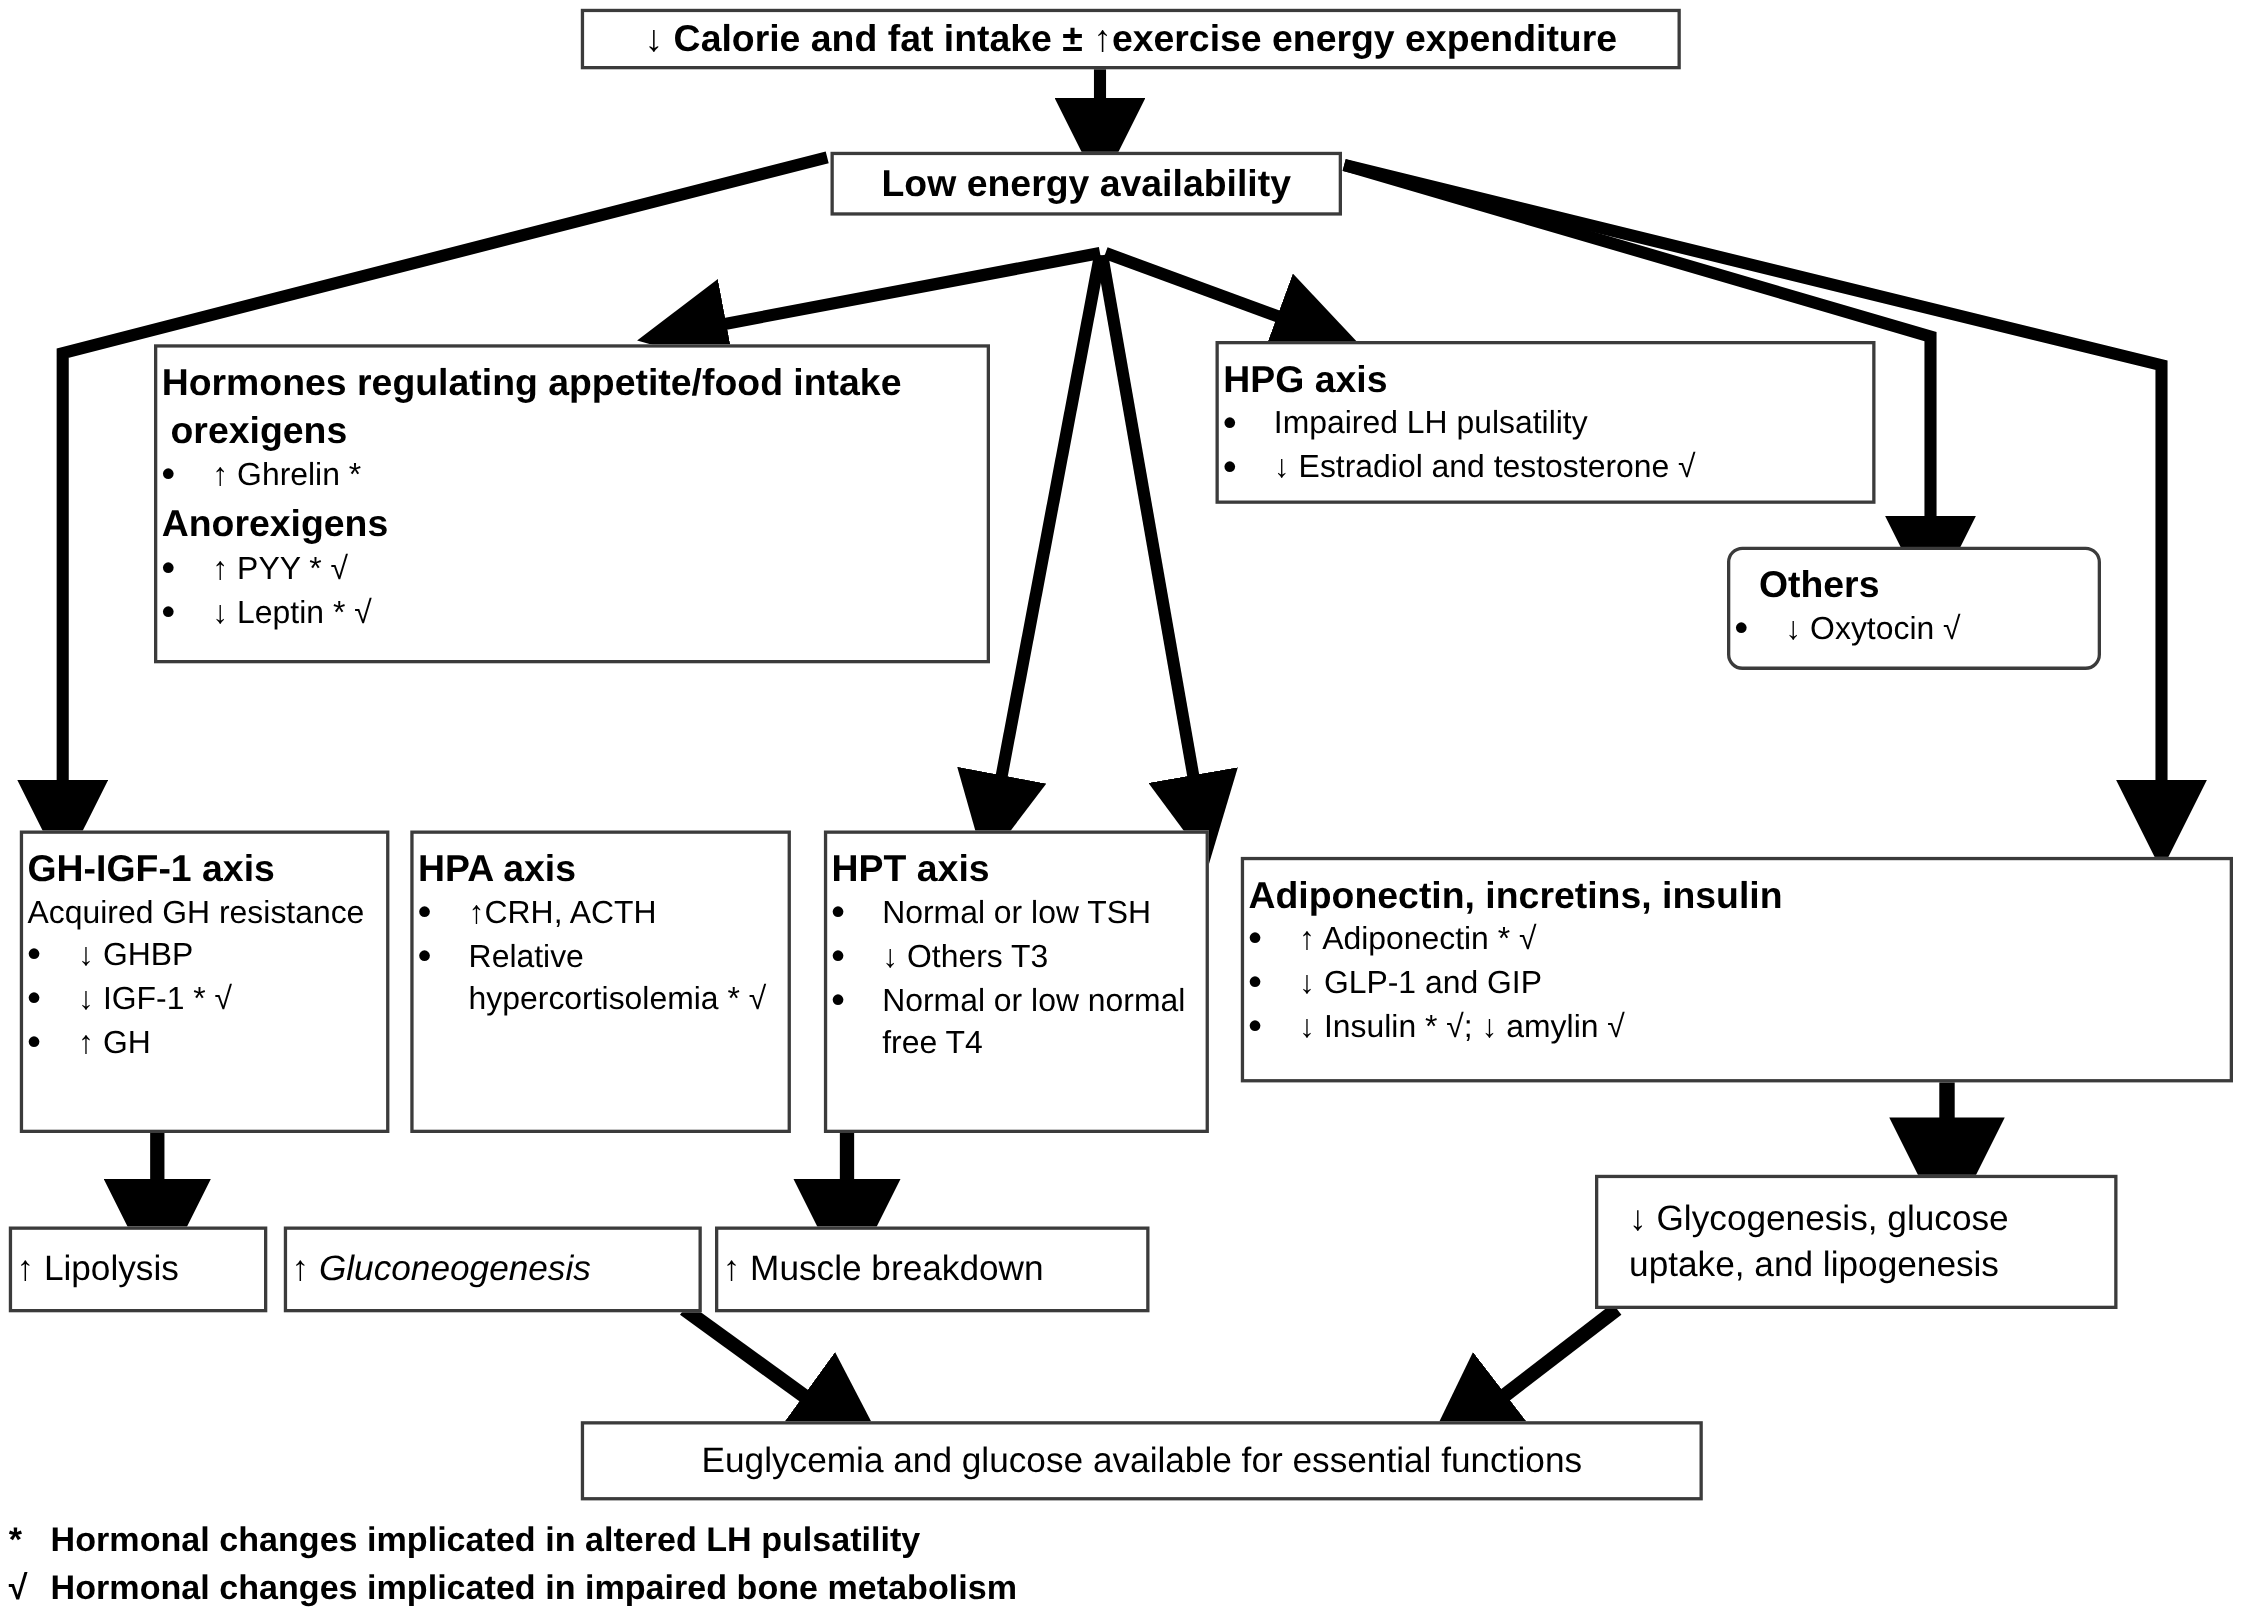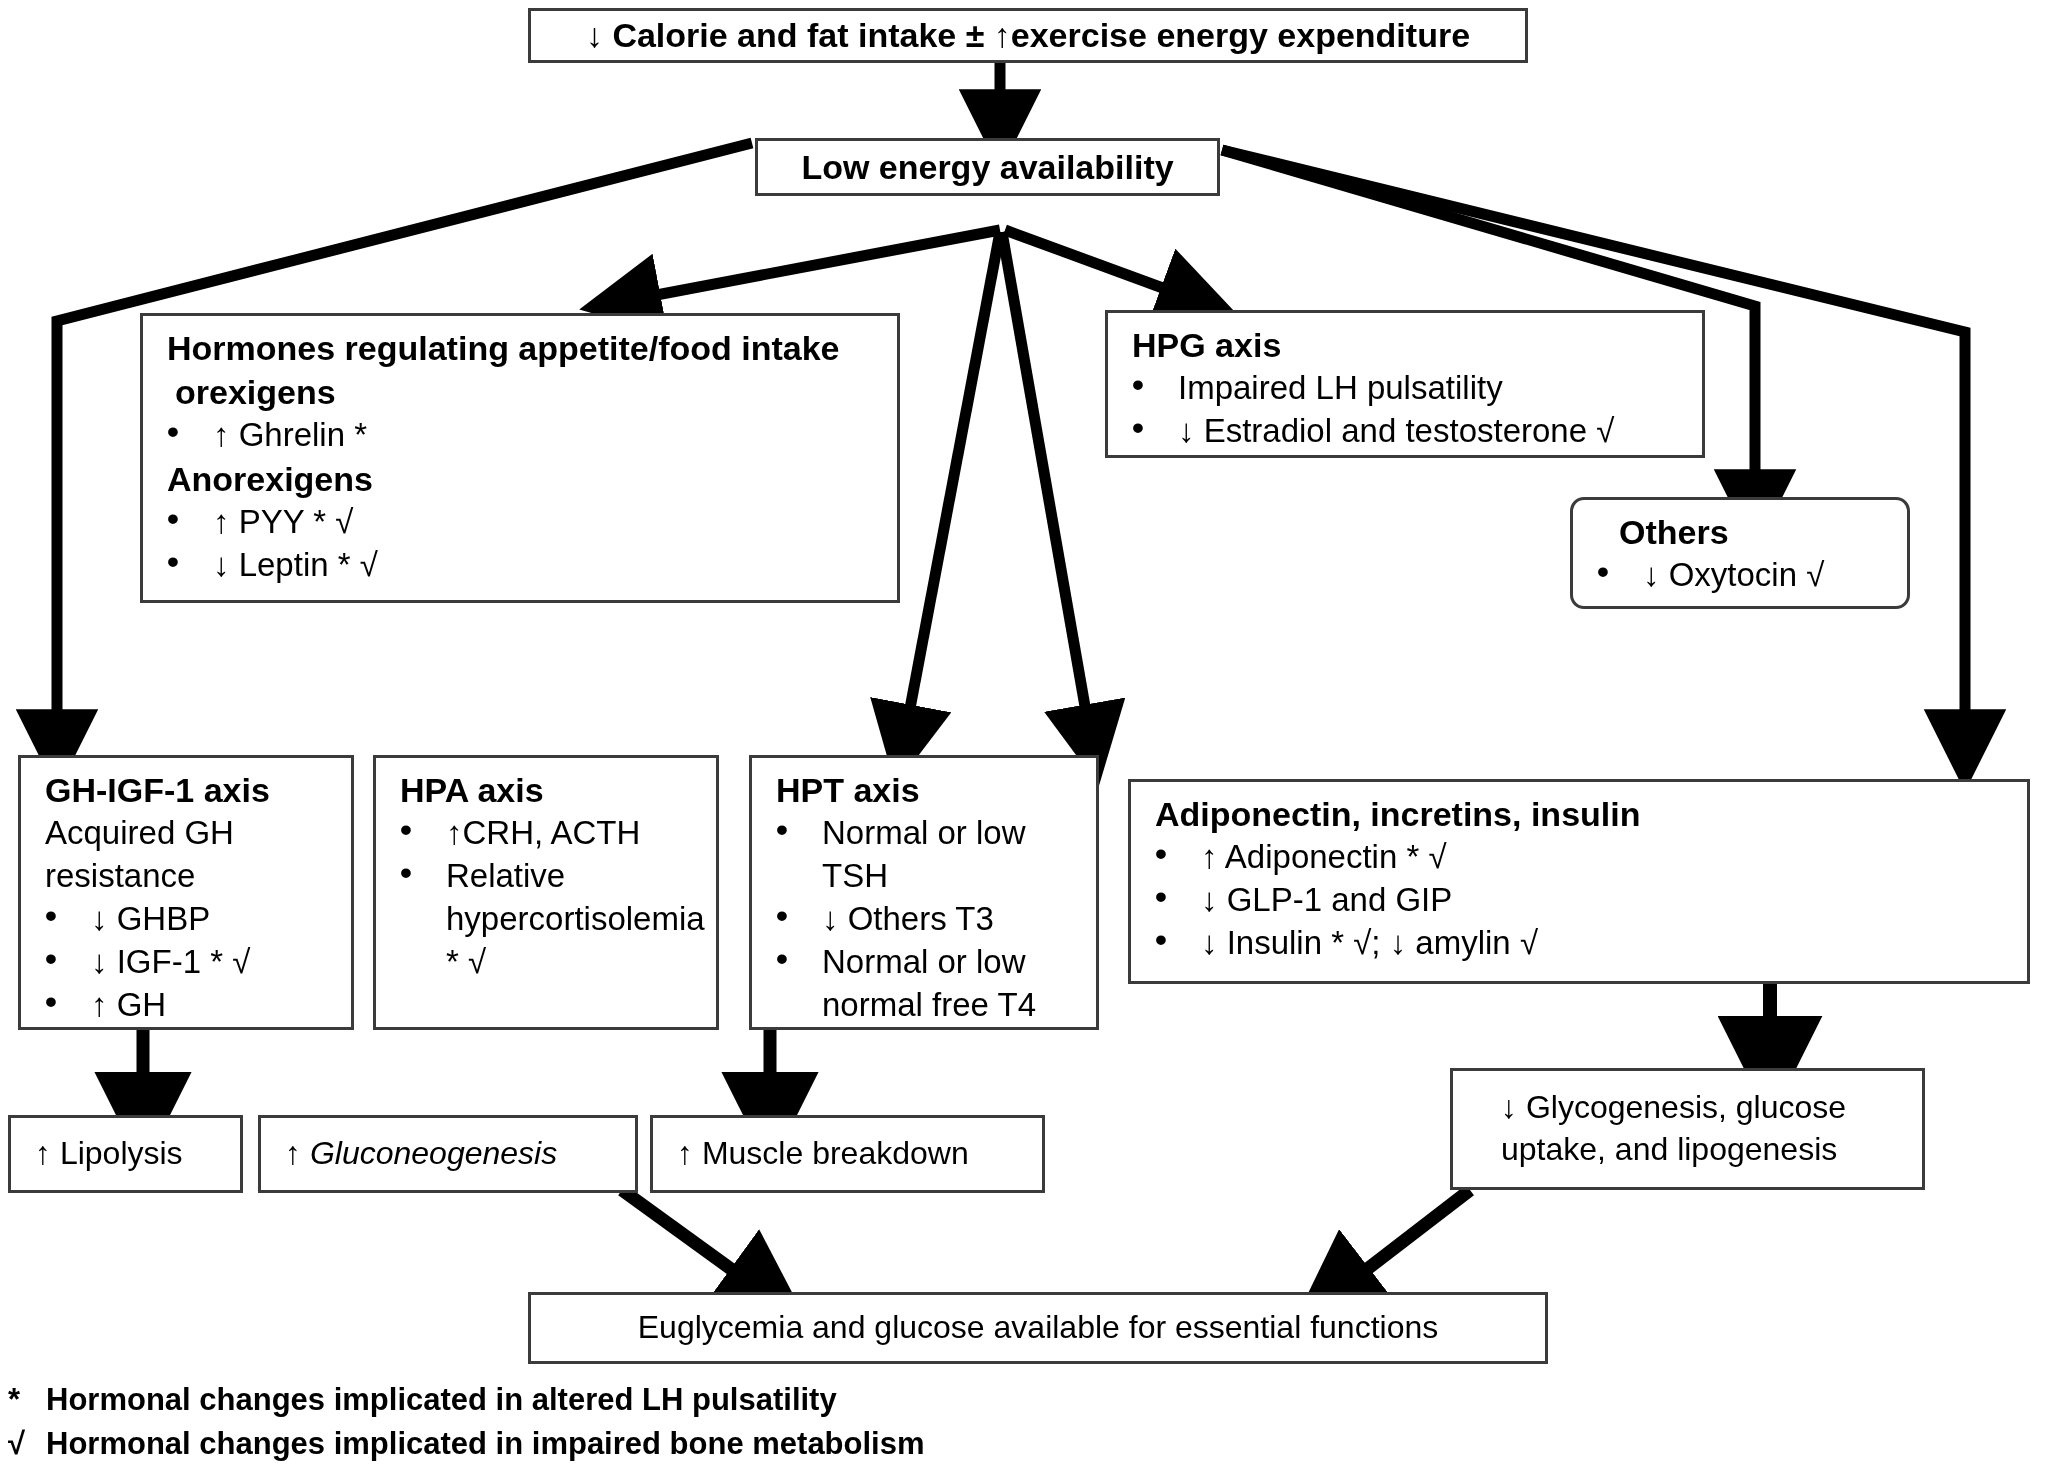--- a/index.html
+++ b/index.html
@@ -10,37 +10,37 @@
     font-family:"Liberation Sans", sans-serif;
     color:#000;
     overflow:hidden;
   }
   svg.arrows{position:absolute;left:0;top:0;width:2045px;height:1471px;pointer-events:none;}
   .box{
     position:absolute;
     box-sizing:border-box;
     border:3px solid #3b3b3b;
     background:#fff;
-    padding:10px 24px;
+    padding:10px 4px;
     line-height:1.30;
   }
   .row{display:flex;align-items:flex-start;}
   .bullet{
     width:46px;flex:0 0 46px;text-align:left;
     font-size:30px;line-height:1.30;
   }
   .bullet b{font-size:34px;line-height:1;vertical-align:2px;}
   .rowtxt{flex:1 1 auto;}
   .center{display:flex;align-items:center;justify-content:center;height:100%;text-align:center;}
   .leftmid{display:flex;align-items:center;height:100%;}
   
   .fs-top{font-size:34px;font-weight:bold;}
   .fs-le{font-size:34px;font-weight:bold;}
   .fs-hd{font-size:34px;font-weight:bold;}
-  .fs-bd{font-size:33px;font-weight:normal;}
+  .fs-bd{font-size:29px;font-weight:normal;}
   .fs-sm{font-size:32px;font-weight:normal;}
   .legend{position:absolute;left:8px;}
   .legend .lrow{display:flex;align-items:flex-start;margin-bottom:8px;}
   .legend .mark{width:38px;flex:0 0 38px;font-size:31px;font-weight:bold;}
   .legend .ltxt{font-size:31px;font-weight:bold;}
 </style>
 </head>
 <body>
 
 <div id="stage">

